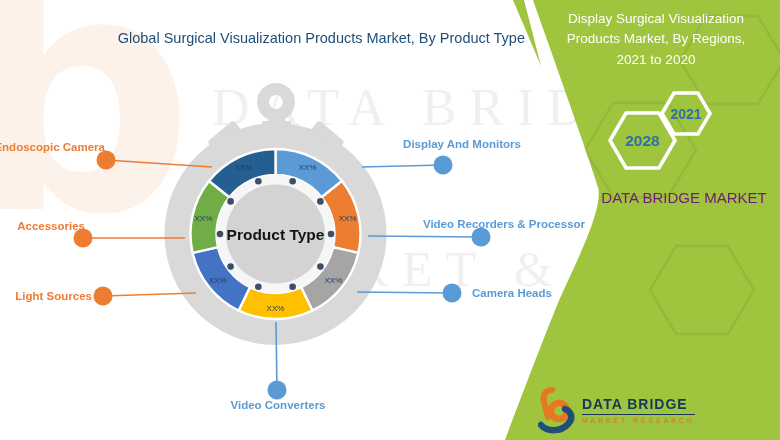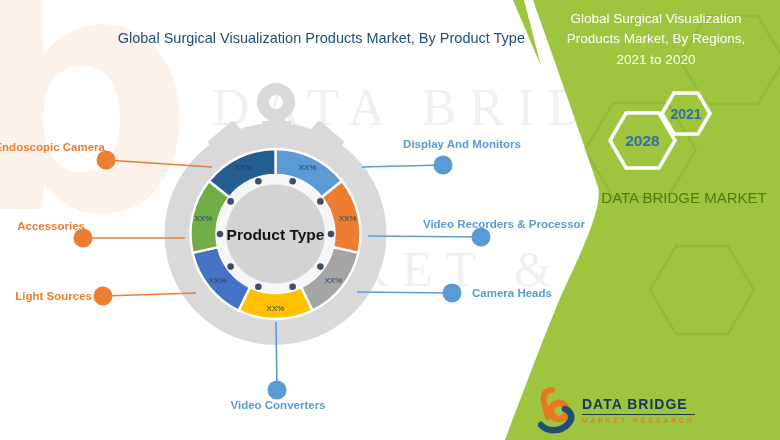--- a/index.html
+++ b/index.html
@@ -11,21 +11,21 @@
         font-size:330px;line-height:1;color:rgba(237,125,49,0.10);z-index:1;}
   .wm-line{font-family:"Liberation Serif",serif;color:rgba(40,40,40,0.07);
            letter-spacing:13px;white-space:nowrap;z-index:2;}
   .wm1{left:212px;top:78px;font-size:52px;}
   .wm2{left:200px;top:240px;font-size:50px;}
   
   .left-title{left:20px;top:27px;width:505px;text-align:right;color:#1F4E79;
               font-size:14.5px;line-height:1.6;z-index:6;}
   .right-title{left:542px;top:9px;width:228px;text-align:center;color:#ffffff;
                font-size:13.5px;line-height:1.5;z-index:6;}
-  .brand-txt{left:599px;top:187px;width:170px;text-align:center;color:#4d7c0f;
+  .brand-txt{left:599px;top:187px;width:170px;text-align:center;color:#701a75;
              font-size:15px;line-height:1.45;font-weight:500;z-index:6;}
   
   .layer{left:0;top:0;z-index:3;}
   .chart-layer{z-index:5;}
   
   .logo{left:538px;top:386px;display:flex;align-items:center;gap:6px;z-index:7;}
   .logo-text{display:flex;flex-direction:column;}
   .logo-name{color:#16365D;font-size:14px;font-weight:600;letter-spacing:1px;
              border-bottom:1.5px solid #16365D;padding-bottom:2px;white-space:nowrap;}
   .logo-sub{color:#C8742E;font-size:6.5px;letter-spacing:3.2px;margin-top:2px;white-space:nowrap;}
@@ -120,21 +120,21 @@
         <line x1="212" y1="167" x2="106" y2="160" stroke="#ED7D31" stroke-width="1.6"></line>
         <circle cx="106" cy="160" r="9.5" fill="#ED7D31"></circle>
         <text x="105" y="151" text-anchor="end" class="callout-label" fill="#ED7D31">Endoscopic Camera</text>
       </g>
   </svg>
 
   <div class="abs left-title">
     <div>Global Surgical Visualization Products Market, By Product Type</div>
   </div>
   <div class="abs right-title">
-    <div>Global Surgical Visualization</div>
+    <div>Display Surgical Visualization</div>
     <div>Products Market, By Regions,</div>
     <div>2021 to 2020</div>
   </div>
 
   <svg class="abs layer chart-layer" width="780" height="440" viewBox="0 0 780 440">
     <polygon points="610,140.5 626,113 659,113 675,140.5 659,168 626,168" fill="none" stroke="#fff" stroke-width="3.6"></polygon>
     <polygon points="662,113.5 674,93 698,93 710,113.5 698,134 674,134" fill="none" stroke="#fff" stroke-width="3.6"></polygon>
     <text x="642.5" y="146" text-anchor="middle" class="hex-year" style="font-size:15.5px">2028</text>
     <text x="686" y="118.5" text-anchor="middle" class="hex-year">2021</text>
   </svg>

